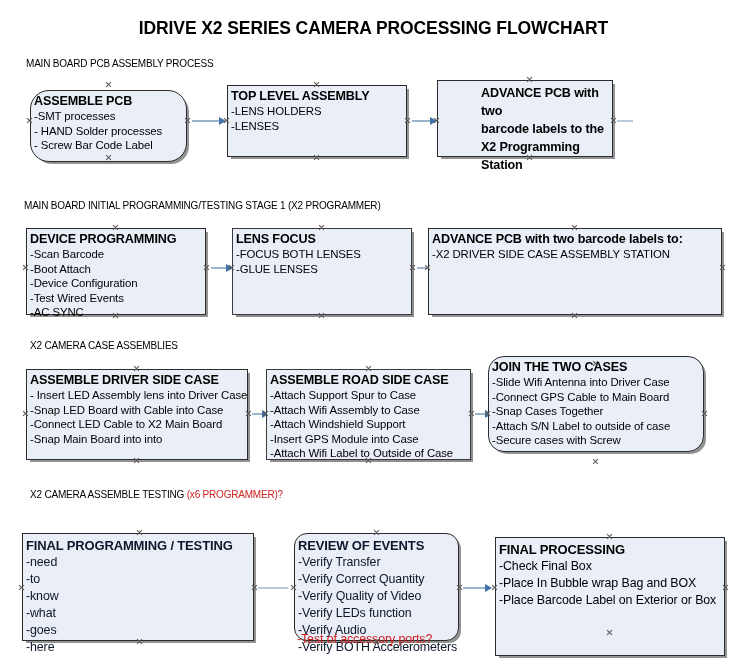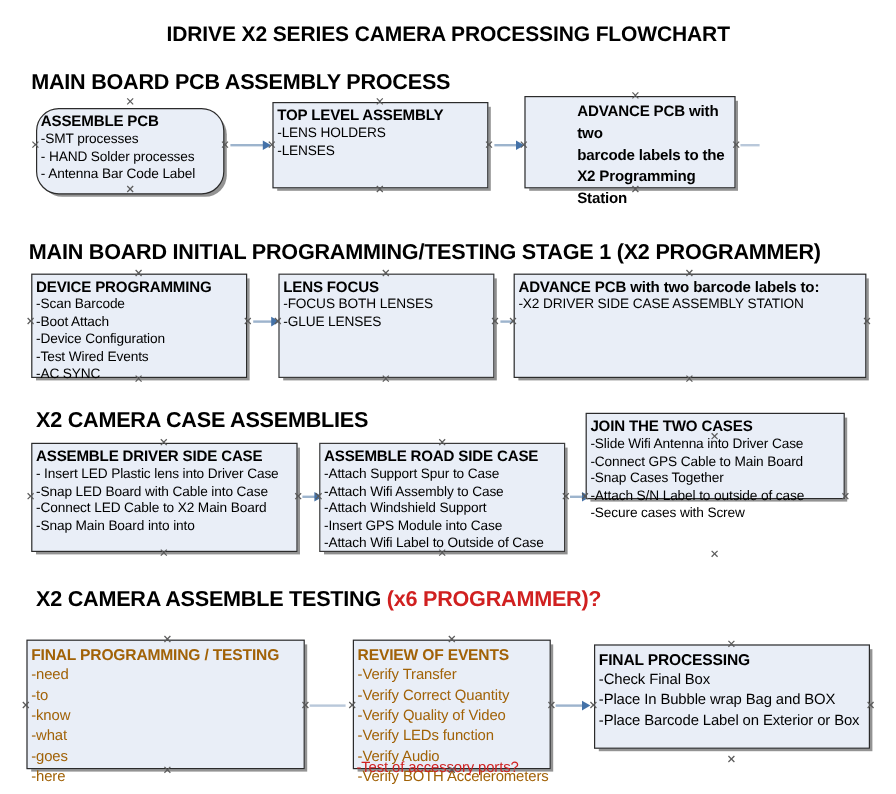--- a/index.html
+++ b/index.html
@@ -27,22 +27,22 @@
     top: 18px;
     width: 747px;
     text-align: center;
     font-size: 17.5px;
     font-weight: bold;
     letter-spacing: -0.1px;
     white-space: nowrap;
   }
   .section-head {
     position: absolute;
-    font-size: 18px;
-    font-weight: bold;
+    font-size: 10px;
+    font-weight: normal;
     white-space: nowrap;
     letter-spacing: -0.2px;
   }
   .section-head .red {
     color: #d02020;
   }
   
   .box {
     position: absolute;
     background: #e9eef7;
@@ -64,21 +64,21 @@
     letter-spacing: -0.15px;
   }
   .box .ln {
     font-size: 11.4px;
     line-height: 14.6px;
     white-space: nowrap;
     letter-spacing: -0.1px;
   }
   .box.big .hd { font-size: 13px; line-height: 17px; }
   .box.big .ln { font-size: 12.4px; line-height: 17px; }
-  .box.red .hd, .box.red .ln { color: #a16207; }
+  .box.red .hd, .box.red .ln { color: #0f172a; }
   .box.wrapbox .hd { white-space: normal; line-height: 18px; margin-left: 40px; }
 
   
   .hx {
     position: absolute;
     width: 7px;
     height: 7px;
     pointer-events: none;
   }
   .hx::before, .hx::after {
@@ -125,21 +125,21 @@
   <div class="title">IDRIVE X2  SERIES CAMERA PROCESSING FLOWCHART</div>
 
   <div class="section-head" style="left:26px; top:58px;">
     <span>MAIN BOARD PCB ASSEMBLY PROCESS</span>
   </div>
 
   <div class="box" style="left:30px; top:90px; width:157px; height:72px;border-radius:19px;">
     <div class="hd">ASSEMBLE PCB</div>
     <div class="ln">-SMT processes</div>
     <div class="ln">- HAND Solder processes</div>
-    <div class="ln">- Antenna Bar Code Label</div>
+    <div class="ln">- Screw Bar Code Label</div>
   </div>
   <div class="hx" style="left:105px; top:81px;"></div>
   <div class="hx" style="left:105px; top:154px;"></div>
   <div class="hx" style="left:26px; top:117px;"></div>
   <div class="hx" style="left:184px; top:117px;"></div>
 
   <div class="conn" style="left:192px; top:120px; width:30px;"></div>
   <div class="arrow" style="left:219px; top:116.5px;"></div>
 
   <div class="box" style="left:227px; top:85px; width:180px; height:72px;">
@@ -207,21 +207,21 @@
   <div class="hx" style="left:571px; top:312px;"></div>
   <div class="hx" style="left:424px; top:264px;"></div>
   <div class="hx" style="left:719px; top:264px;"></div>
 
   <div class="section-head" style="left:30px; top:340px;">
     <span>X2 CAMERA CASE ASSEMBLIES</span>
   </div>
 
   <div class="box" style="left:26px; top:369px; width:222px; height:91px;">
     <div class="hd">ASSEMBLE DRIVER SIDE CASE</div>
-    <div class="ln">- Insert LED Plastic lens into Driver Case</div>
+    <div class="ln">- Insert LED Assembly lens into Driver Case</div>
     <div class="ln">-Snap LED Board with Cable into Case</div>
     <div class="ln">-Connect LED Cable to X2 Main Board</div>
     <div class="ln">-Snap Main Board into into</div>
   </div>
   <div class="hx" style="left:133px; top:365px;"></div>
   <div class="hx" style="left:133px; top:457px;"></div>
   <div class="hx" style="left:22px; top:410px;"></div>
   <div class="hx" style="left:245px; top:410px;"></div>
 
   <div class="conn" style="left:252px; top:413px; width:13px;"></div>
@@ -236,21 +236,21 @@
     <div class="ln">-Attach Wifi Label to Outside of Case</div>
   </div>
   <div class="hx" style="left:365px; top:365px;"></div>
   <div class="hx" style="left:365px; top:457px;"></div>
   <div class="hx" style="left:262px; top:410px;"></div>
   <div class="hx" style="left:468px; top:410px;"></div>
 
   <div class="conn" style="left:475px; top:413px; width:13px;"></div>
   <div class="arrow" style="left:485px; top:409.5px;"></div>
 
-  <div class="box" style="left:488px; top:344px; width:216px; height:72px;">
+  <div class="box" style="left:488px; top:356px; width:216px; height:96px;border-radius:16px;">
     <div class="hd">JOIN THE TWO CASES</div>
     <div class="ln">-Slide Wifi Antenna into Driver Case</div>
     <div class="ln">-Connect GPS Cable to Main Board</div>
     <div class="ln">-Snap Cases Together</div>
     <div class="ln">-Attach S/N Label to outside of case</div>
     <div class="ln">-Secure cases with Screw</div>
   </div>
   <div class="hx" style="left:592px; top:360px;"></div>
   <div class="hx" style="left:592px; top:458px;"></div>
   <div class="hx" style="left:484px; top:410px;"></div>
@@ -268,39 +268,39 @@
     <div class="ln">-what</div>
     <div class="ln">-goes</div>
     <div class="ln">-here</div>
   </div>
   <div class="hx" style="left:136px; top:529px;"></div>
   <div class="hx" style="left:136px; top:638px;"></div>
   <div class="hx" style="left:18px; top:584px;"></div>
   <div class="hx" style="left:251px; top:584px;"></div>
   <div class="stub" style="left:258px; top:587px; width:30px;"></div>
 
-  <div class="box big red" style="left:294px; top:533px; width:165px; height:108px;">
+  <div class="box big red" style="left:294px; top:533px; width:165px; height:108px;border-radius:13px;">
     <div class="hd">REVIEW OF EVENTS</div>
     <div class="ln">-Verify Transfer</div>
     <div class="ln">-Verify Correct Quantity</div>
     <div class="ln">-Verify Quality of Video</div>
     <div class="ln">-Verify LEDs function</div>
     <div class="ln">-Verify Audio</div>
     <div class="ln">-Verify BOTH Accelerometers</div>
   </div>
   <div class="overflow-note" style="left:297px; top:632px;">-Test of accessory ports?</div>
   <div class="hx" style="left:373px; top:529px;"></div>
   <div class="hx" style="left:373px; top:638px;"></div>
   <div class="hx" style="left:290px; top:584px;"></div>
   <div class="hx" style="left:456px; top:584px;"></div>
 
   <div class="conn" style="left:463px; top:587px; width:25px;"></div>
   <div class="arrow" style="left:485px; top:583.5px;"></div>
 
-  <div class="box big" style="left:495px; top:537px; width:230px; height:87px;">
+  <div class="box big" style="left:495px; top:537px; width:230px; height:119px;">
     <div class="hd">FINAL PROCESSING</div>
     <div class="ln"> -Check Final Box</div>
     <div class="ln">-Place In Bubble wrap Bag and BOX</div>
     <div class="ln">-Place Barcode Label on Exterior or Box</div>
   </div>
   <div class="hx" style="left:606px; top:533px;"></div>
   <div class="hx" style="left:606px; top:629px;"></div>
   <div class="hx" style="left:491px; top:584px;"></div>
   <div class="hx" style="left:722px; top:584px;"></div>
 

